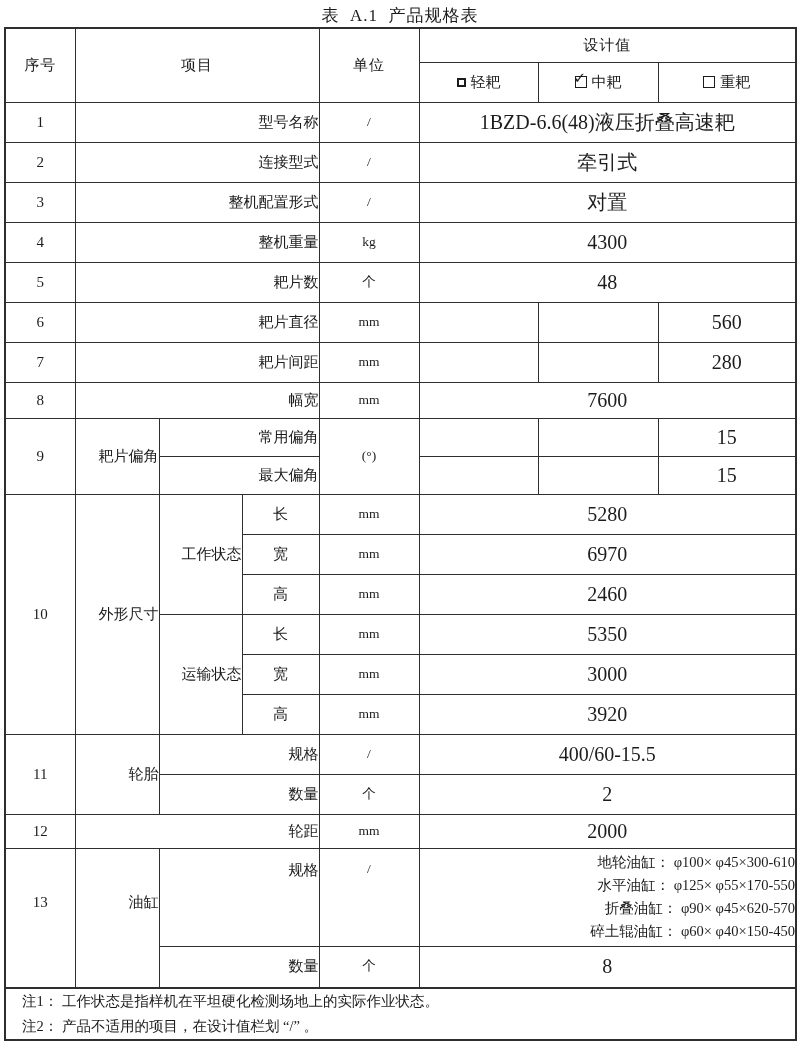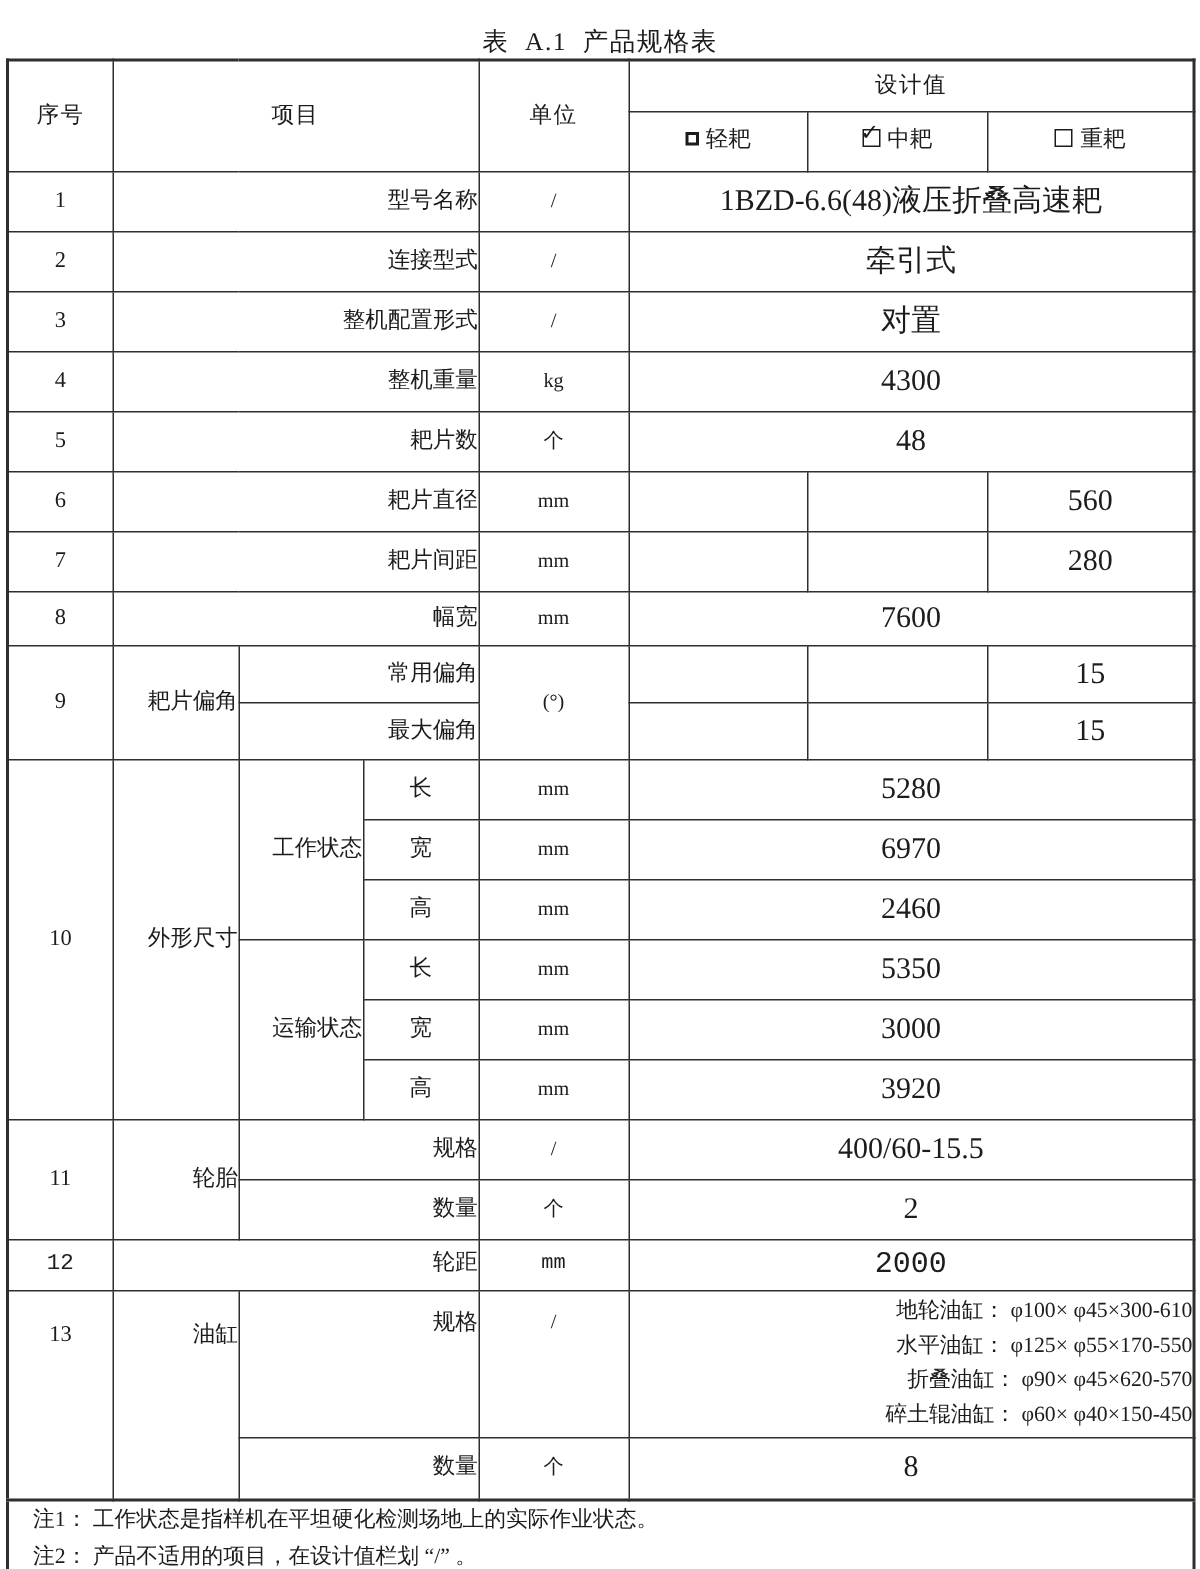--- a/index.html
+++ b/index.html
@@ -3,21 +3,21 @@
 <meta charset="utf-8">
 <style>
   html,body{margin:0;padding:0;}
   body{
     width:800px;height:1046px;background:#ffffff;
     font-family:"Liberation Serif","DejaVu Serif",serif;
     color:#1c1c1c;
   }
   .page{position:relative;width:800px;height:1046px;background:#ffffff;}
   .doc-title{
-    text-align:center;padding-top:17px;height:22px;line-height:22px;
+    text-align:center;padding-top:5px;height:22px;line-height:22px;
     font-size:17px;letter-spacing:1px;white-space:pre;
   }
   table.spec{
     border-collapse:collapse;table-layout:fixed;
     margin-left:4px;width:791px;
     border:2px solid #2e2e2e;
   }
   td{
     border:1px solid #2e2e2e;
     font-size:15px;text-align:center;vertical-align:middle;
@@ -27,43 +27,43 @@
   td.unit{font-size:13.5px;}
   td.val{font-size:20px;}
   td.hdr{font-size:15px;letter-spacing:1px;margin-left:36px;}
   tr.hr1{height:34px;}
   tr.hr2{height:40px;}
   tr.r{height:40px;}
   tr.r8{height:36px;}
   tr.r9{height:38px;}
   tr.r10{height:40px;}
   tr.r11{height:40px;}
-  tr.r12{height:34px;font-family:Liberation Mono, monospace;}
+  tr.r12{height:34px;}
   tr.r13a{height:98px;}
   tr.r13b{height:42px;}
   td.vtop{vertical-align:top;padding-top:12px;}
-  td.raise{vertical-align:top;padding-top:20px;}
+  td.raise{vertical-align:top;padding-top:44px;}
   td.speclines{line-height:23px;font-size:14.5px;text-align:right;}
   tr.notes-row td{
     height:50px;border-top:2px solid #2e2e2e;
     text-align:left;padding-left:16px;font-size:14.5px;line-height:25px;
     vertical-align:middle;
   }
   
   .cb{
     display:inline-block;box-sizing:border-box;width:12px;height:12px;
     border:1px solid #1c1c1c;margin-right:5px;position:relative;top:1px;
   }
   .cb-sm{width:9px;height:9px;border-width:2px;top:0;}
   .cb-ck::after{
     content:"✓";position:absolute;left:-2px;top:-8px;
     font-size:15px;font-weight:bold;
     font-family:"DejaVu Sans",sans-serif;color:#1c1c1c;
   }
-  .vlabel{display:inline-block;font-family:Liberation Mono, monospace;}
+  .vlabel{display:inline-block;}
 </style>
 </head>
 <body>
 
 <div class="page">
 
   <div class="doc-title">表  A.1  产品规格表</div>
 
   <table class="spec">
     <colgroup>

